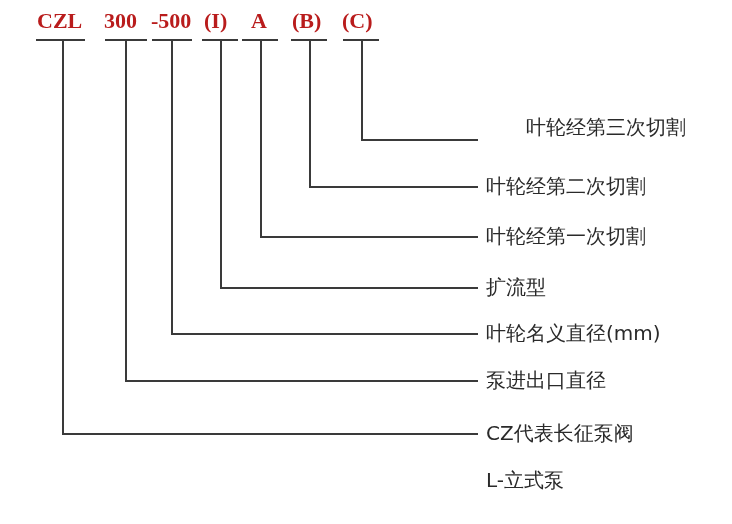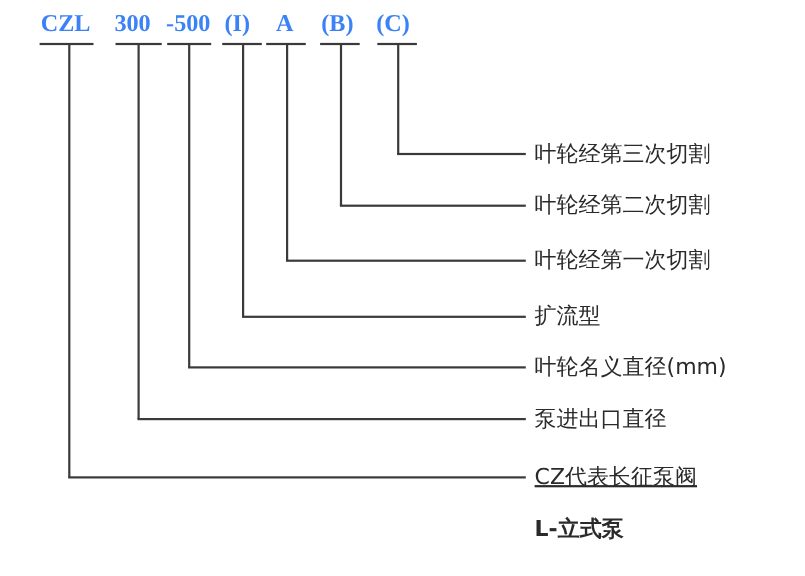--- a/index.html
+++ b/index.html
@@ -1,20 +1,20 @@
 <!DOCTYPE html>
 <html><head>
   <meta charset="utf-8">
   <style>
     html, body { margin: 0; padding: 0; background: #ffffff; }
     body { width: 732px; height: 524px; position: relative; overflow: hidden; }
     .code {
       position: absolute; top: 8px;
       font-family: "Liberation Serif", "DejaVu Serif", serif;
-      font-weight: bold; font-size: 22px; color: #3b82f6;
+      font-weight: bold; font-size: 22px; color: #b91c1c;
       line-height: 26px; white-space: nowrap;
     }
     .under {
       position: absolute; top: 39px; height: 2px; background: #3a3a3a;
     }
     .vline { position: absolute; width: 2px; background: #3a3a3a; top: 40px; }
     .hline { position: absolute; height: 2px; background: #3a3a3a; }
     .label {
       position: absolute; left: 486px;
       font-family: "DejaVu Sans", "Liberation Sans", sans-serif;
@@ -49,20 +49,20 @@
 <div class="vline" style="left:62px;height:394px;"></div>
 
 <div class="hline" style="left:361px;top:139px;width:117px;"></div>
 <div class="hline" style="left:309px;top:186px;width:169px;"></div>
 <div class="hline" style="left:260px;top:236px;width:218px;"></div>
 <div class="hline" style="left:220px;top:287px;width:258px;"></div>
 <div class="hline" style="left:171px;top:333px;width:307px;"></div>
 <div class="hline" style="left:125px;top:380px;width:353px;"></div>
 <div class="hline" style="left:62px;top:433px;width:416px;"></div>
 
-<div class="label" style="top:127px;">叶轮经第三次切割</div>
+<div class="label" style="top:115px;margin-left:40px;">叶轮经第三次切割</div>
 <div class="label" style="top:174px;">叶轮经第二次切割</div>
 <div class="label" style="top:224px;">叶轮经第一次切割</div>
 <div class="label" style="top:275px;">扩流型</div>
 <div class="label" style="top:321px;">叶轮名义直径(mm)</div>
 <div class="label" style="top:368px;text-align:center;">泵进出口直径</div>
-<div class="label" style="top:421px;text-decoration:underline;">CZ代表长征泵阀</div>
-<div class="label" style="top:468px;font-weight:bold;">L-立式泵</div>
+<div class="label" style="top:421px;">CZ代表长征泵阀</div>
+<div class="label" style="top:468px;">L-立式泵</div>
 
 </body></html>

